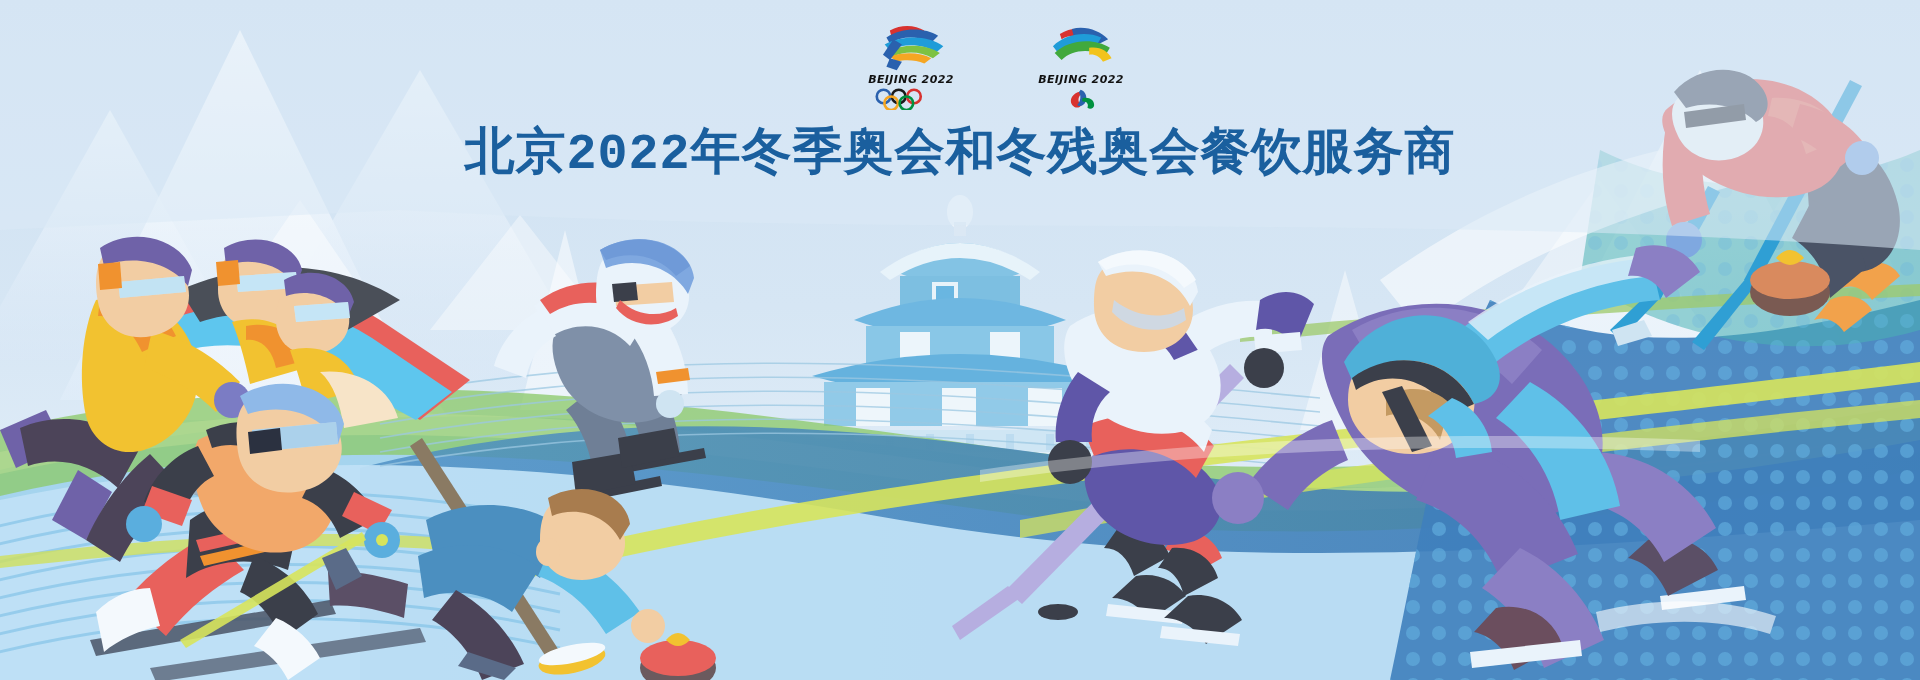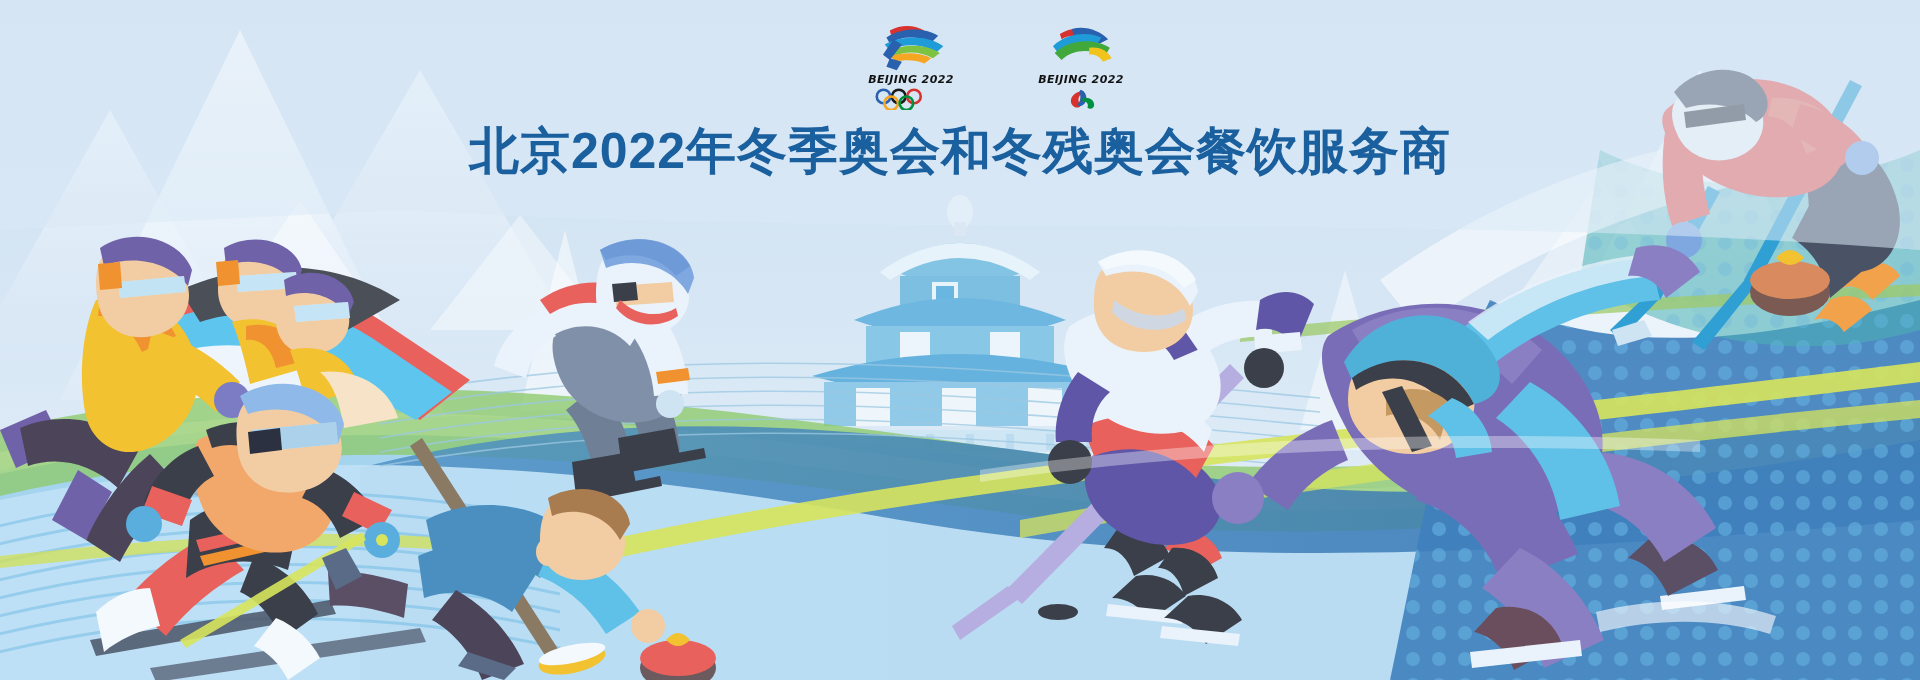--- a/index.html
+++ b/index.html
@@ -27,21 +27,21 @@
   .emblem .wordmark{
     font-family:"DejaVu Sans",sans-serif;
     font-size:11px;font-weight:700;font-style:italic;letter-spacing:.4px;
     color:#111;line-height:1;white-space:nowrap;
   }
   .emblem .sym{height:22px;margin-top:1px;}
 
   #title{
     position:absolute;left:0;top:118px;width:1920px;
     text-align:center;z-index:45;
-    font-family:Liberation Sans, sans-serif;
+    font-family:Liberation Mono, monospace;
     font-size:50px;font-weight:700;letter-spacing:1px;
     color:#1a5f9e;
     white-space:nowrap;
   }
 </style>
 </head>
 <body>
 
 <div id="banner">
 

